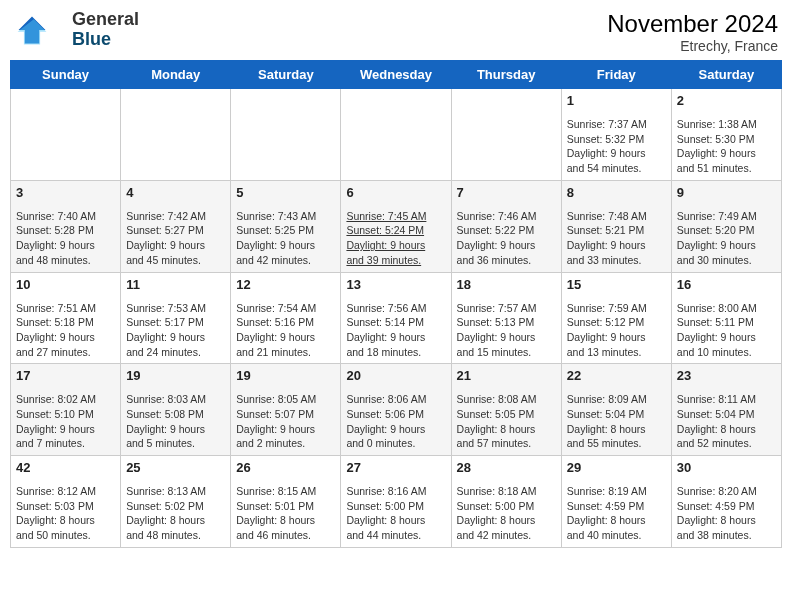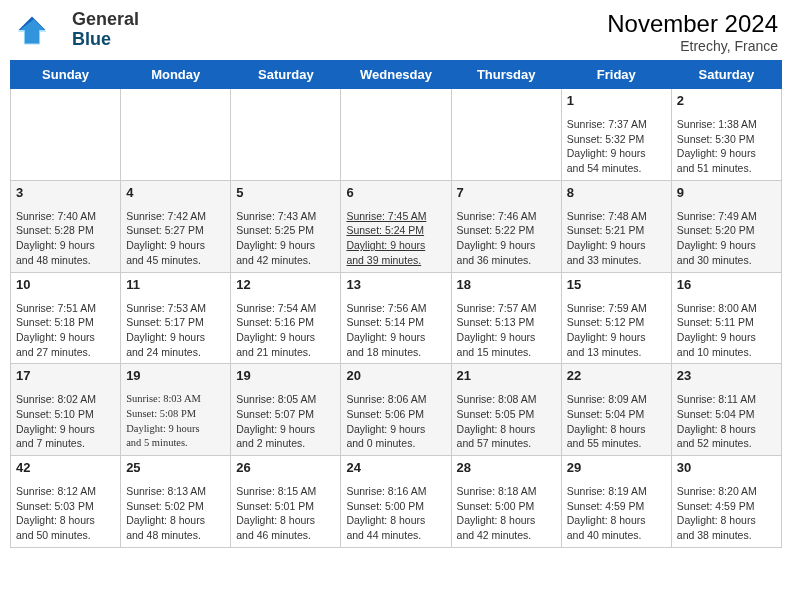--- a/index.html
+++ b/index.html
@@ -248,21 +248,21 @@
       <tr>
         <td>
           <div class="day-number">17</div>
           <div class="day-detail" style="white-space: pre-line;">Sunrise: 8:02 AM
 Sunset: 5:10 PM
 Daylight: 9 hours
 and 7 minutes.</div>
         </td>
         <td>
           <div class="day-number">19</div>
-          <div class="day-detail" style="white-space: pre-line; font-family: Liberation Serif, serif;">Sunrise: 8:03 AM
+          <div class="day-detail" style="white-space: pre-line;">Sunrise: 8:03 AM
 Sunset: 5:08 PM
 Daylight: 9 hours
 and 5 minutes.</div>
         </td>
         <td>
           <div class="day-number">19</div>
           <div class="day-detail" style="white-space: pre-line;">Sunrise: 8:05 AM
 Sunset: 5:07 PM
 Daylight: 9 hours
 and 2 minutes.</div>
@@ -312,21 +312,21 @@
 and 48 minutes.</div>
         </td>
         <td>
           <div class="day-number">26</div>
           <div class="day-detail" style="white-space: pre-line;">Sunrise: 8:15 AM
 Sunset: 5:01 PM
 Daylight: 8 hours
 and 46 minutes.</div>
         </td>
         <td>
-          <div class="day-number">24</div>
+          <div class="day-number">27</div>
           <div class="day-detail" style="white-space: pre-line;">Sunrise: 8:16 AM
 Sunset: 5:00 PM
 Daylight: 8 hours
 and 44 minutes.</div>
         </td>
         <td>
           <div class="day-number">28</div>
           <div class="day-detail" style="white-space: pre-line;">Sunrise: 8:18 AM
 Sunset: 5:00 PM
 Daylight: 8 hours

